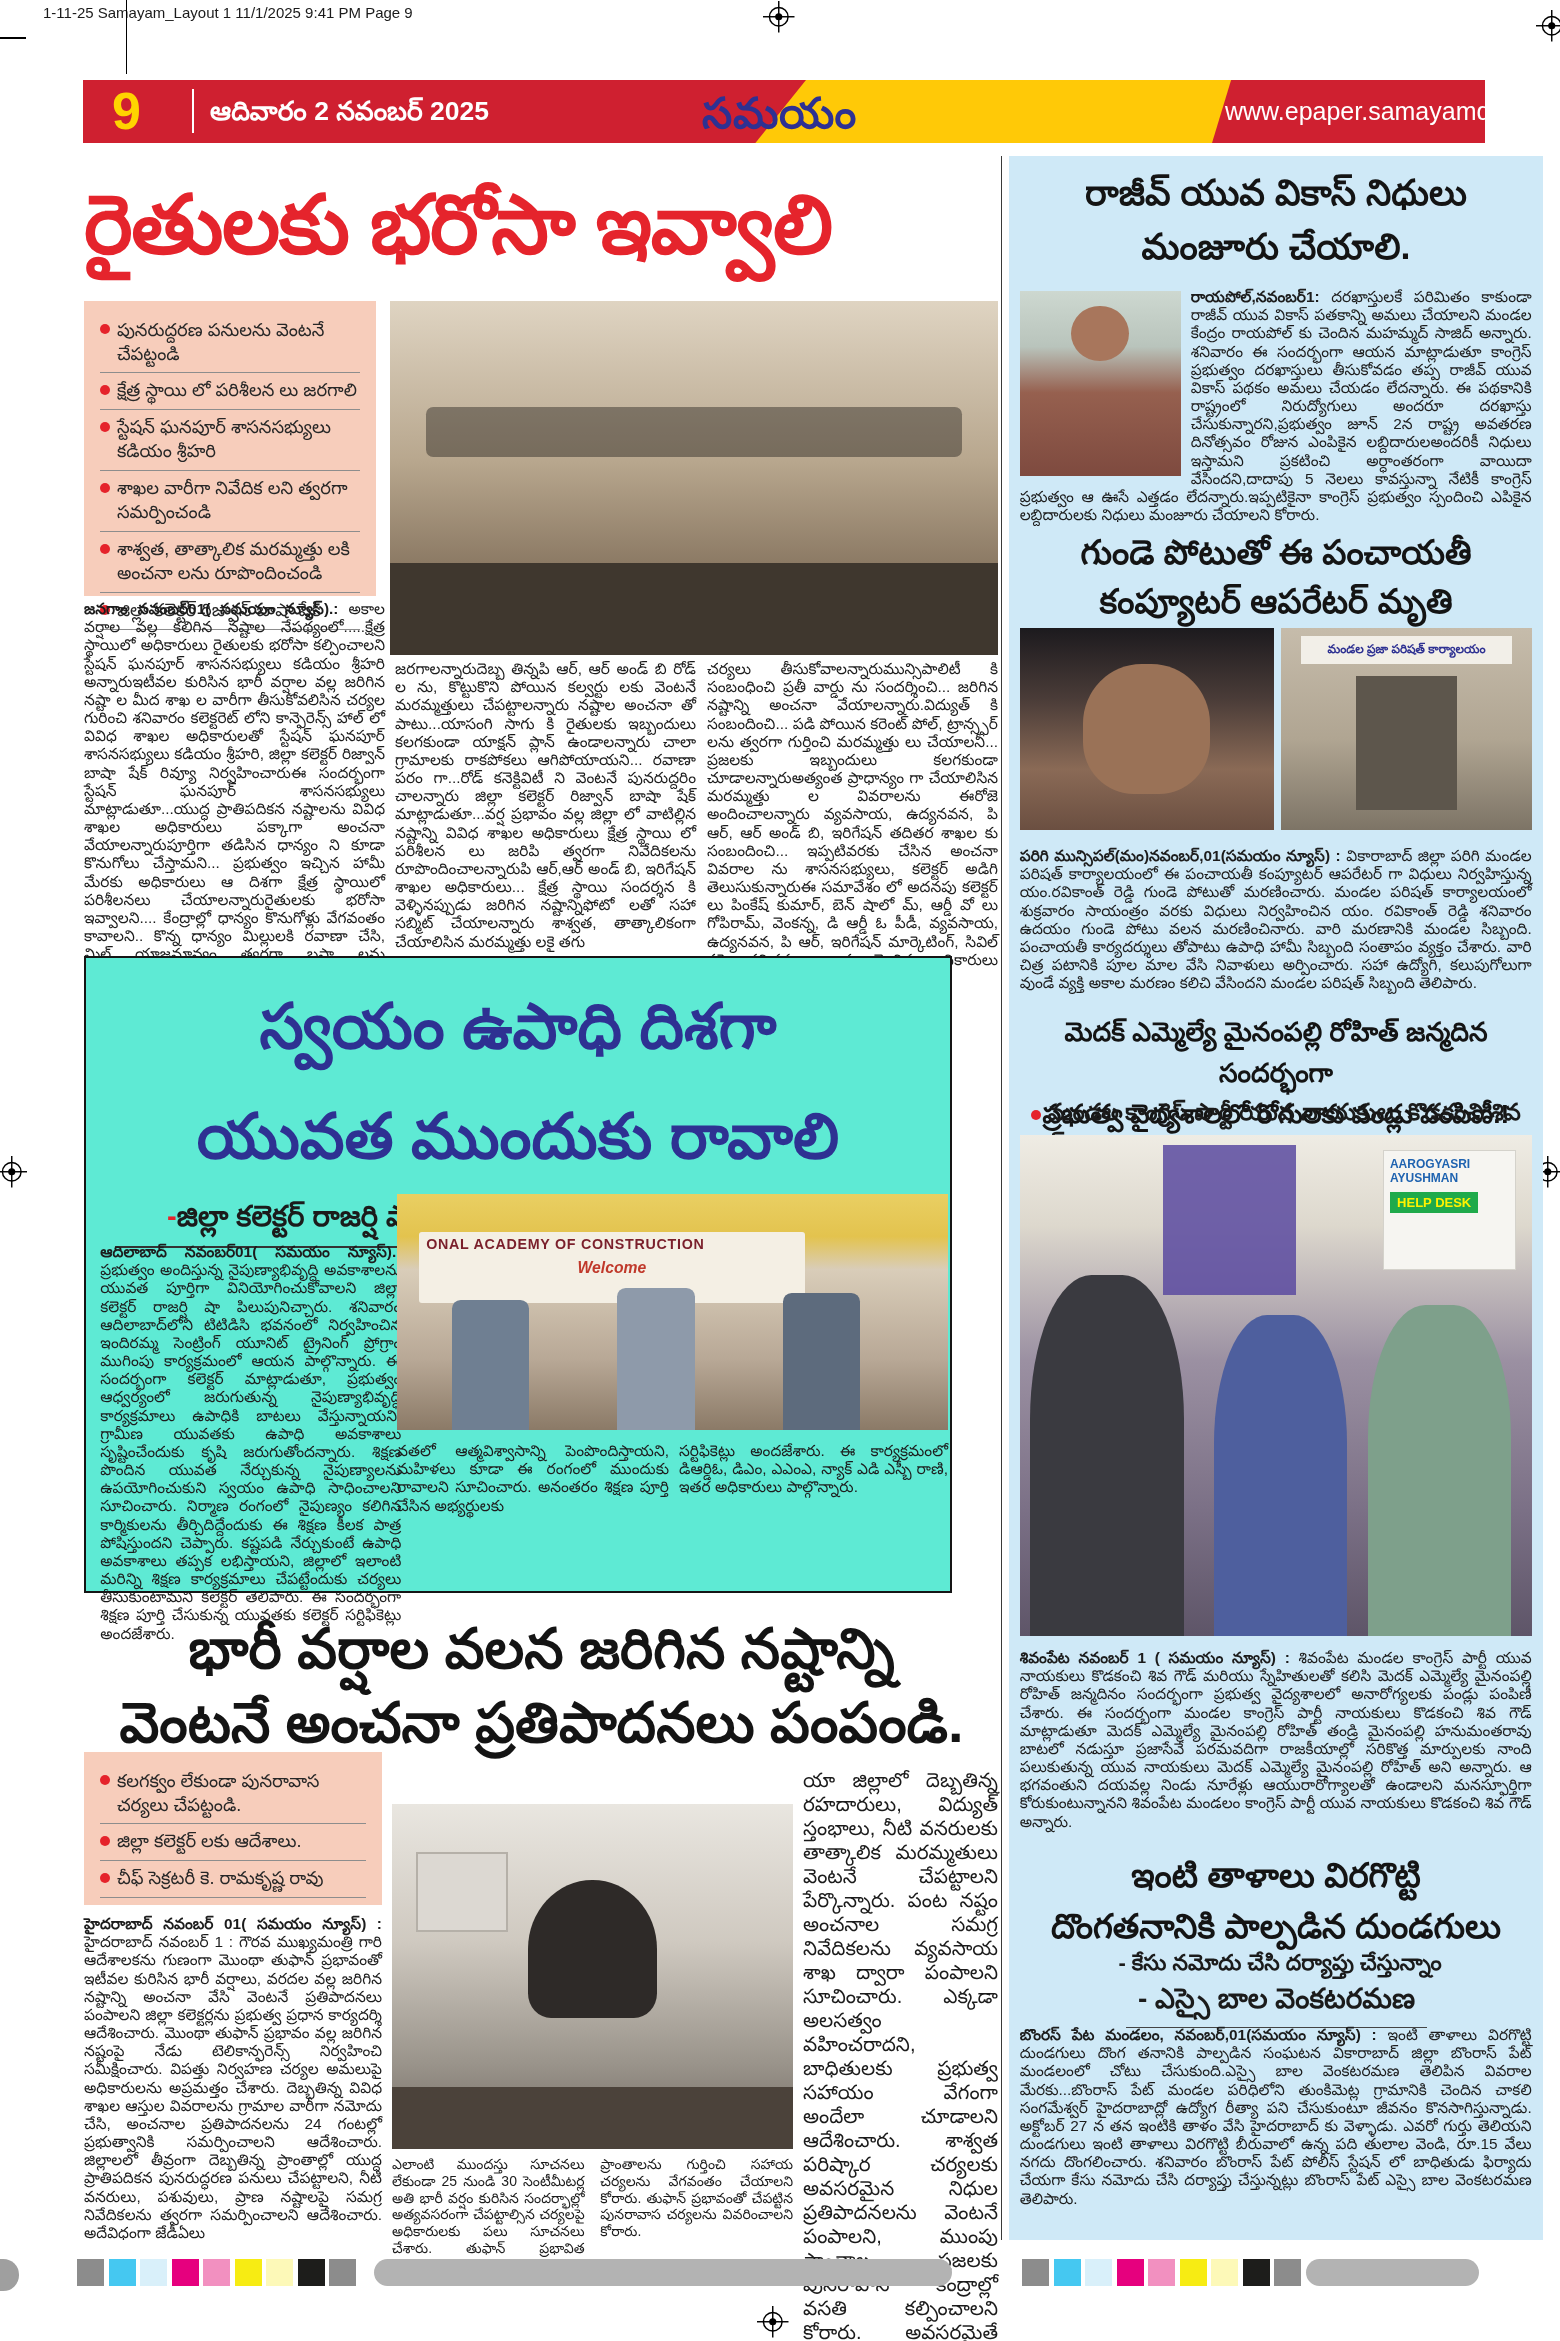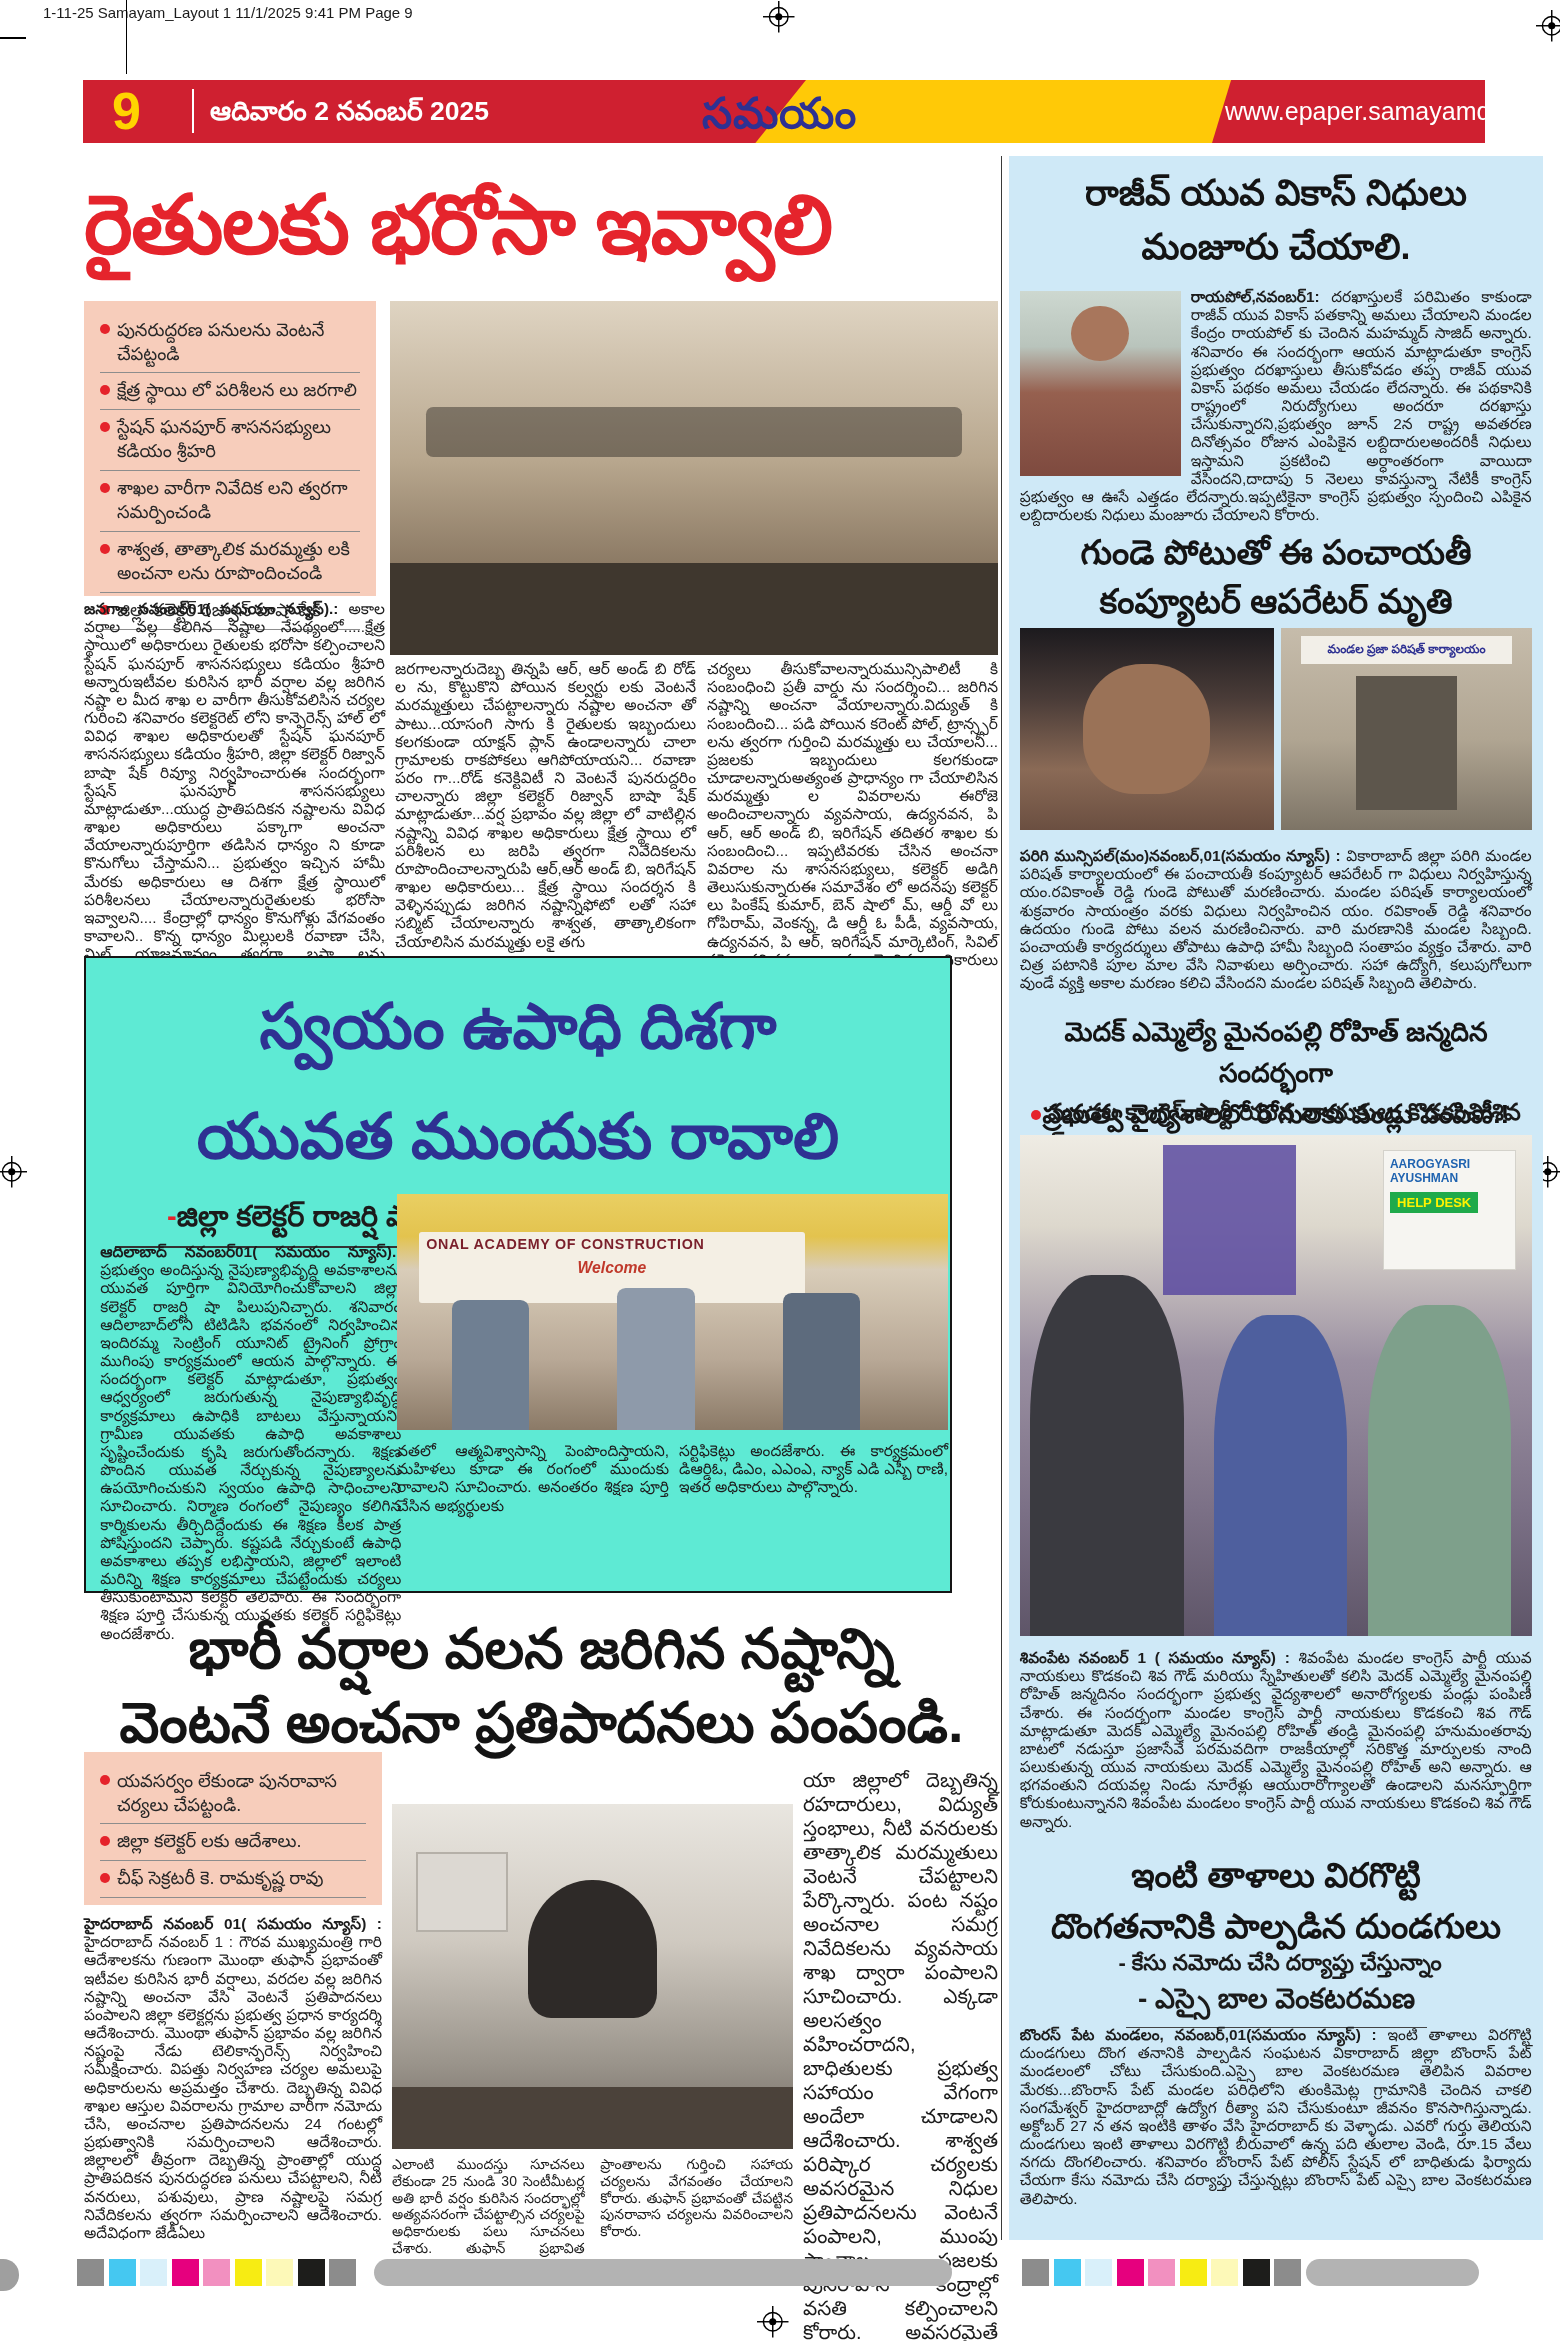--- a/index.html
+++ b/index.html
@@ -180,21 +180,21 @@
   </div>
 
   <div class="abs ctr hl-ink" style="left:84px;top:1612px;width:915px;font-size:56px;line-height:1.32;">
     <div>భారీ వర్షాల  వలన జరిగిన నష్టాన్ని</div>
     <div>వెంటనే అంచనా ప్రతిపాదనలు పంపండి.</div>
   </div>
 
   <div class="abs pinkbox" style="left:84px;top:1752px;width:298px;height:153px;">
     <div class="bl" style="font-size:18px;">
         <span class="dot"></span>
-        <span>యవసర్వం లేకుండా పునరావాస చర్యలు చేపట్టండి.</span>
+        <span>కలగక్వం లేకుండా పునరావాస చర్యలు చేపట్టండి.</span>
       </div>
     <div class="bl" style="font-size:18px;">
         <span class="dot"></span>
         <span>జిల్లా కలెక్టర్ లకు ఆదేశాలు.</span>
       </div>
     <div class="bl" style="font-size:18px;">
         <span class="dot"></span>
         <span>చీఫ్ సెక్రటరీ కె. రామకృష్ణ రావు</span>
       </div>
   </div>

